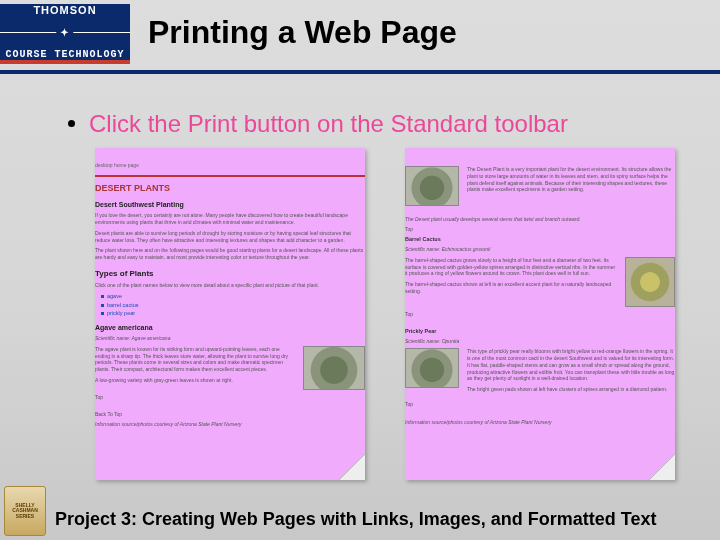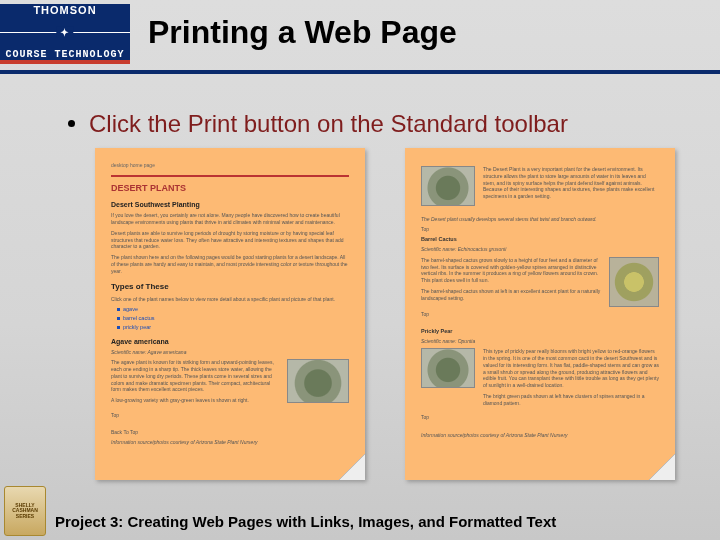--- a/index.html
+++ b/index.html
@@ -67,21 +67,21 @@
     top: 70px;
     left: 0; right: 0;
     height: 4px;
     background: #0a2a6c;
   }
   .bullet-line {
     position: absolute;
     top: 110px;
     left: 68px;
     font-size: 24px;
-    color: #7f1d1d;
+    color: #ec4899;
   }
   .bullet-dot {
     display: inline-block;
     width: 7px; height: 7px;
     background: #000;
     border-radius: 50%;
     vertical-align: middle;
     margin-right: 14px;
     margin-bottom: 4px;
   }
@@ -89,23 +89,23 @@
     position: absolute;
     top: 148px;
     left: 95px;
     right: 45px;
     bottom: 60px;
     display: flex;
     gap: 40px;
   }
   .page {
     flex: 1;
-    background: #fdba74;
-    position: relative;
-    padding: 14px 16px;
+    background: #f0abfc;
+    position: relative;
+    padding: 14px 0;
     font-size: 5px;
     line-height: 1.3;
     color: #444;
     box-shadow: 2px 2px 4px rgba(0,0,0,0.25);
   }
   .page::after {
     
     content: "";
     position: absolute;
     right: 0; bottom: 0;
@@ -136,21 +136,21 @@
   }
   .italic-line { font-style: italic; font-size:5px; color:#555; margin:3px 0; }
 
   .page2 .sec { margin-bottom: 10px; }
   .page2 .label { font-weight: bold; font-size:5.5px; color:#333; margin:4px 0 2px; display:block; }
 
   .footer {
     position: absolute;
     left: 55px;
     bottom: 10px;
-    font-size: 15px;
+    font-size: 18px;
     font-weight: bold;
     color: #000;
   }
   .footer-badge {
     position: absolute;
     left: 4px; bottom: 4px;
     width: 42px; height: 50px;
     background: linear-gradient(#e8d8b0, #c8a860);
     border: 1px solid #a88830;
     border-radius: 3px;
@@ -179,21 +179,21 @@
 <div class="pages-area">
 
   <div class="page">
     <div class="p-hdr">desktop home page</div>
     <div class="p-redbar"></div>
     <div class="p-h1">DESERT PLANTS</div>
     <div class="p-h2">Desert Southwest Planting</div>
     <div class="p-block">If you love the desert, you certainly are not alone. Many people have discovered how to create beautiful landscape environments using plants that thrive in arid climates with minimal water and maintenance.</div>
     <div class="p-block">Desert plants are able to survive long periods of drought by storing moisture or by having special leaf structures that reduce water loss. They often have attractive and interesting textures and shapes that add character to a garden.</div>
     <div class="p-block">The plant shown here and on the following pages would be good starting plants for a desert landscape. All of these plants are hardy and easy to maintain, and most provide interesting color or texture throughout the year.</div>
-    <div class="p-h3">Types of These</div>
+    <div class="p-h3">Types of Plants</div>
     <div class="p-block">Click one of the plant names below to view more detail about a specific plant and picture of that plant.</div>
     <div class="p-list">
       <div>agave</div>
       <div>barrel cactus</div>
       <div>prickly pear</div>
     </div>
     <div class="p-h2">Agave americana</div>
     <div class="italic-line">Scientific name: Agave americana</div>
     <div class="p-row">
       <div class="txt">

